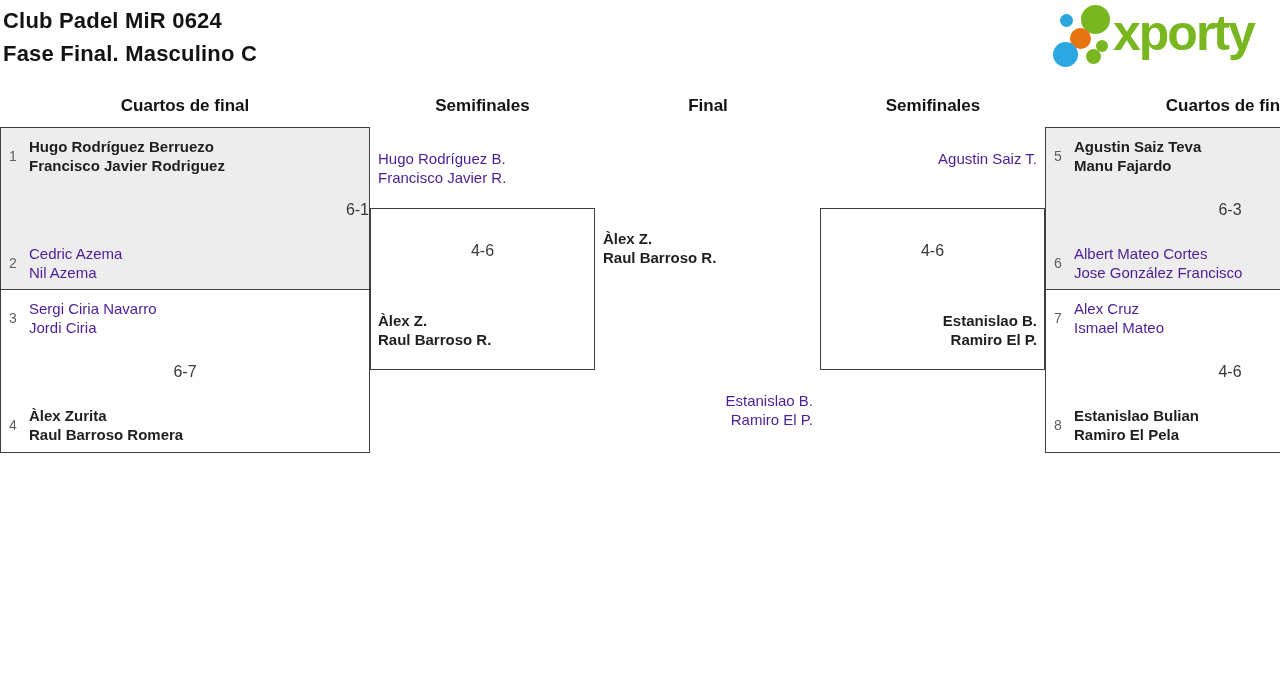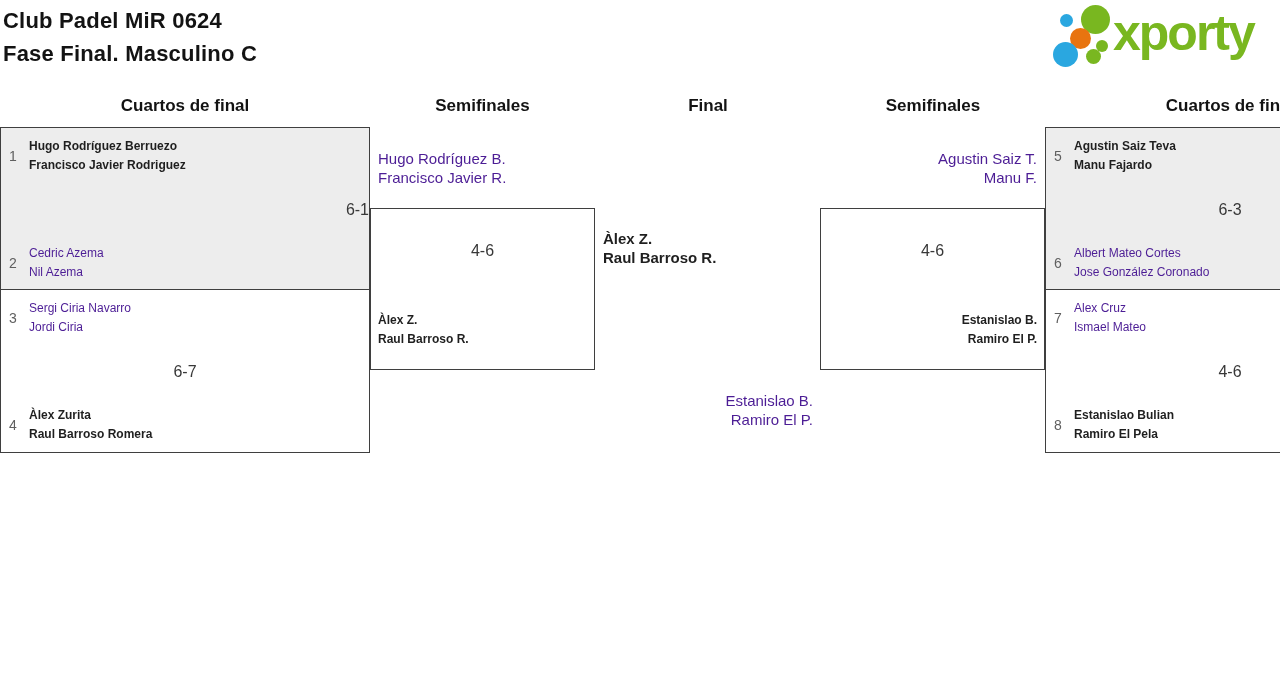--- a/index.html
+++ b/index.html
@@ -8,21 +8,21 @@
     font-family:"Liberation Sans",sans-serif;
   }
   .page-title{position:absolute;left:3px;top:4px;font-size:22px;line-height:33px;
     font-weight:700;color:#131313;letter-spacing:.2px;}
   .round-header{position:absolute;top:96px;font-size:17px;font-weight:700;color:#131313;
     text-align:center;white-space:nowrap;}
   .match-box{position:absolute;border:1px solid #3f3f3f;box-sizing:border-box;background:#ffffff;}
   .shaded{background:#ededed;}
   .team-row{position:absolute;left:8px;display:flex;align-items:center;gap:6px;}
   .seed{font-size:14px;color:#5f5f5f;width:14px;flex:none;}
-  .names{font-size:12px;line-height:19px;white-space:nowrap;}
+  .names{font-size:15px;line-height:19px;white-space:nowrap;}
   .winner{font-weight:700;color:#1f1f1f;}
   .loser{font-weight:400;color:#4c1d95;}
   .score{position:absolute;left:0;width:100%;text-align:center;font-size:16px;color:#383838;}
   .abs-label{position:absolute;font-size:15px;line-height:19px;white-space:nowrap;}
   .in-box-bottom{position:absolute;top:102px;}
   .dot{position:absolute;border-radius:50%;}
   .logo-text{position:absolute;left:1113px;top:8px;font-size:50px;line-height:50px;
     font-weight:700;letter-spacing:-2px;}
 </style>
 </head>
@@ -93,21 +93,21 @@
       <span class="names winner">
         <div>Agustin Saiz Teva</div>
         <div>Manu Fajardo</div>
       </span>
     </div>
     <div class="score" style="top:73px;">6-3</div>
     <div class="team-row" style="top:116px;">
       <span class="seed">6</span>
       <span class="names loser">
         <div>Albert Mateo Cortes</div>
-        <div>Jose González Coronado</div>
+        <div>Jose González Francisco</div>
       </span>
     </div>
   </div>
 
   <div class="match-box" style="left:1045px;top:289px;width:370px;height:164px;">
     <div class="team-row" style="top:9px;">
       <span class="seed">7</span>
       <span class="names loser">
         <div>Alex Cruz</div>
         <div>Ismael Mateo</div>
@@ -135,21 +135,20 @@
       <div>Raul Barroso R.</div>
     </div>
   </div>
 
   <div class="abs-label loser" style="left:820px;width:217px;text-align:right;">
     <div style="position:relative;top:149px;">
     </div>
   </div>
   <div class="abs-label loser" style="left:820px;top:149px;width:217px;text-align:right;">
     <div>Agustin Saiz T.</div>
-    <div>Manu F.</div>
   </div>
 
   <div class="match-box" style="left:820px;top:208px;width:225px;height:162px;">
     <div class="score" style="top:33px;">4-6</div>
     <div class="names winner in-box-bottom" style="left:0;right:7px;text-align:right;">
       <div>Estanislao B.</div>
       <div>Ramiro El P.</div>
     </div>
   </div>
 

